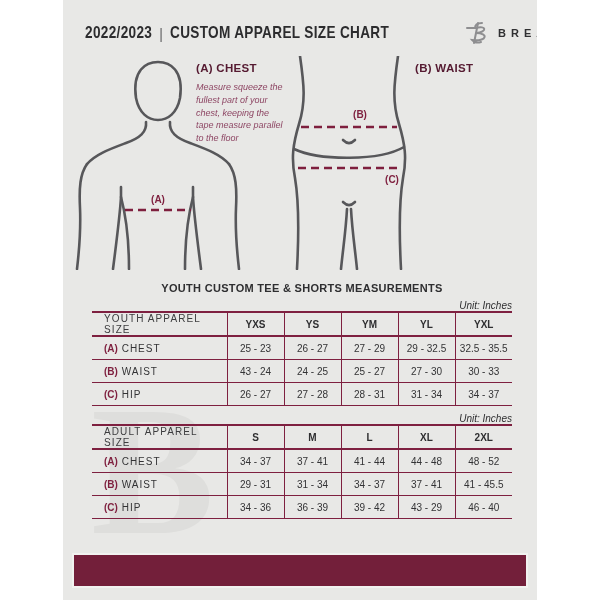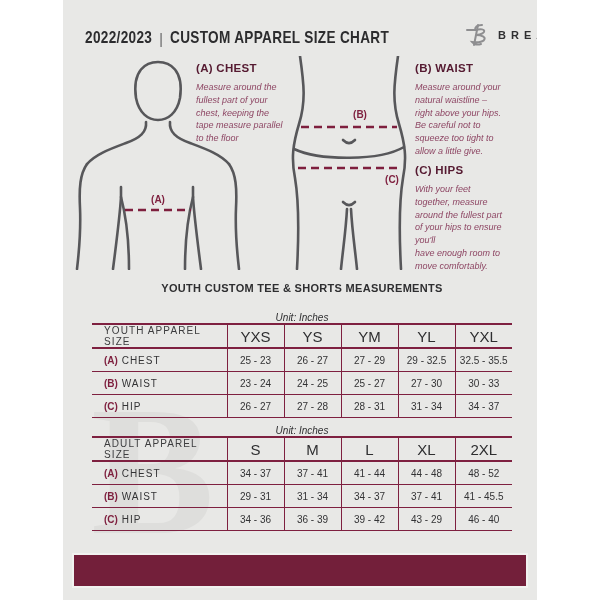--- a/index.html
+++ b/index.html
@@ -1,44 +1,44 @@
 <!DOCTYPE html>
 <html><head>
 <meta charset="utf-8">
 <style>
   html,body{margin:0;padding:0;background:#ffffff;}
   body{width:600px;height:600px;font-family:"Liberation Sans","DejaVu Sans",sans-serif;-webkit-font-smoothing:antialiased;}
   .doc{position:relative;width:474px;height:600px;margin:0 auto;background:#e8e8e6;overflow:hidden;}
 
   
-  .hdr{position:absolute;top:18px;left:22px;right:16px;height:30px;display:flex;align-items:flex-end;justify-content:space-between;}
+  .hdr{position:absolute;top:18px;left:22px;right:16px;height:30px;display:flex;align-items:center;justify-content:space-between;}
   .hdr-title{display:flex;align-items:center;gap:9px;font-weight:bold;font-size:17px;color:#2c2c2e;letter-spacing:.4px;transform:scaleX(.80);transform-origin:left center;white-space:nowrap;}
   .hdr-sep{font-weight:normal;color:#4a4a4c;font-size:15px;}
   .brand{display:flex;align-items:center;gap:7px;}
   .brand-name{font-weight:bold;font-size:11px;letter-spacing:5px;color:#303032;}
 
   
   .fig{position:absolute;}
   .fig path,.fig ellipse{fill:none;stroke:#57575a;stroke-width:2.6;stroke-linecap:round;}
   .fig .dash{stroke:#7e1f3e;stroke-width:2.4;stroke-dasharray:8 5;stroke-linecap:butt;}
   .fig text{font-family:"Liberation Sans",sans-serif;font-weight:bold;font-size:10px;fill:#7e1f3e;}
 
   
   .inst{position:absolute;}
   .inst h3{margin:0 0 7px 0;font-size:11.5px;font-weight:bold;color:#551a31;letter-spacing:.3px;}
   .inst p{margin:0;font-size:9px;font-style:italic;line-height:1.42;color:#8d4563;white-space:pre-line;}
 
   
   .tblock{position:absolute;left:29px;width:420px;z-index:2;}
   .tbl-title{text-align:center;font-weight:bold;font-size:11px;color:#2e2e30;letter-spacing:.3px;margin-top:6px;}
-  .tbl-unit{text-align:center;font-size:10px;font-style:italic;color:#2e2e30;margin-top:18px;}
+  .tbl-unit{text-align:right;font-size:10px;font-style:italic;color:#2e2e30;margin-top:6px;}
   table{border-collapse:collapse;width:420px;margin-top:0;table-layout:fixed;}
   col.c0{width:135px;}
   th,td{height:22px;padding:0;font-size:10px;color:#333335;text-align:center;background:transparent;}
-  th{border-top:2px solid #7e2040;border-bottom:2px solid #7e2040;font-weight:normal;font-size:15px;color:#2e2e30;}
+  th{border-top:2px solid #7e2040;border-bottom:2px solid #7e2040;font-weight:bold;font-size:10px;color:#2e2e30;}
   td{border-bottom:1.6px solid #7e2040;}
   th+th,td+td{border-left:1.2px solid #7e2040;}
   .first{text-align:left;padding-left:12px;}
   th.first{font-weight:normal;letter-spacing:1.1px;font-size:10px;color:#3c3c3e;}
   td.first{letter-spacing:1px;}
   .pre{font-weight:bold;color:#7e1f3e;letter-spacing:0;}
 
   
   .wm{position:absolute;left:28px;top:378px;font-family:"Liberation Serif","DejaVu Serif",serif;font-weight:bold;font-size:185px;line-height:1;color:#dededc;z-index:1;user-select:none;}
   .footer-bar{position:absolute;left:9px;top:553px;width:452px;height:31px;background:#731f3a;border:2px solid #f2f2f0;z-index:3;}
@@ -89,44 +89,28 @@
     <path d="M 6,93 C 32,105 92,105 116,91" stroke-width="2.2"></path>
     <path class="dash" d="M 10,112 L 114,112"></path>
     <text x="104" y="127" text-anchor="middle">(C)</text>
     <path d="M 55,146 Q 61,152 67,146" stroke-width="2"></path>
     <path d="M 59,153 C 58,173 55,193 53,213"></path>
     <path d="M 63,153 C 64,173 67,193 69,213"></path>
   </svg>
 
   <div class="inst" style="left:133px;top:62px;width:102px">
     <h3>(A) CHEST</h3>
-    <p>Measure around the
+    <p>Measure squeeze the
 fullest part of your
 chest, keeping the
 tape measure parallel
 to the floor</p>
   </div>
   <div class="inst" style="left:352px;top:62px;width:114px">
     <h3>(B) WAIST</h3>
-    <p>Measure around your
-natural waistline –
-right above your hips.
-Be careful not to
-squeeze too tight to
-allow a little give.</p>
-  </div>
-  <div class="inst" style="left:352px;top:164px;width:116px">
-    <h3>(C) HIPS</h3>
-    <p>With your feet
-together, measure
-around the fullest part
-of your hips to ensure
-you'll
-have enough room to
-move comfortably.</p>
   </div>
 
   <div class="wm">B</div>
 
   <div class="tblock" style="top:276px">
     <div class="tbl-title">YOUTH CUSTOM TEE &amp; SHORTS MEASUREMENTS</div>
     <div class="tbl-unit">Unit: Inches</div>
     <table>
       <colgroup>
           <col class="c0">
@@ -150,21 +134,21 @@
         <tr>
           <td class="first"><span class="pre">(A)</span> <span>CHEST</span></td>
           <td>25 - 23</td>
           <td>26 - 27</td>
           <td>27 - 29</td>
           <td>29 - 32.5</td>
           <td>32.5 - 35.5</td>
         </tr>
         <tr>
           <td class="first"><span class="pre">(B)</span> <span>WAIST</span></td>
-          <td>23 - 24</td>
+          <td>43 - 24</td>
           <td>24 - 25</td>
           <td>25 - 27</td>
           <td>27 - 30</td>
           <td>30 - 33</td>
         </tr>
         <tr>
           <td class="first"><span class="pre">(C)</span> <span>HIP</span></td>
           <td>26 - 27</td>
           <td>27 - 28</td>
           <td>28 - 31</td>

